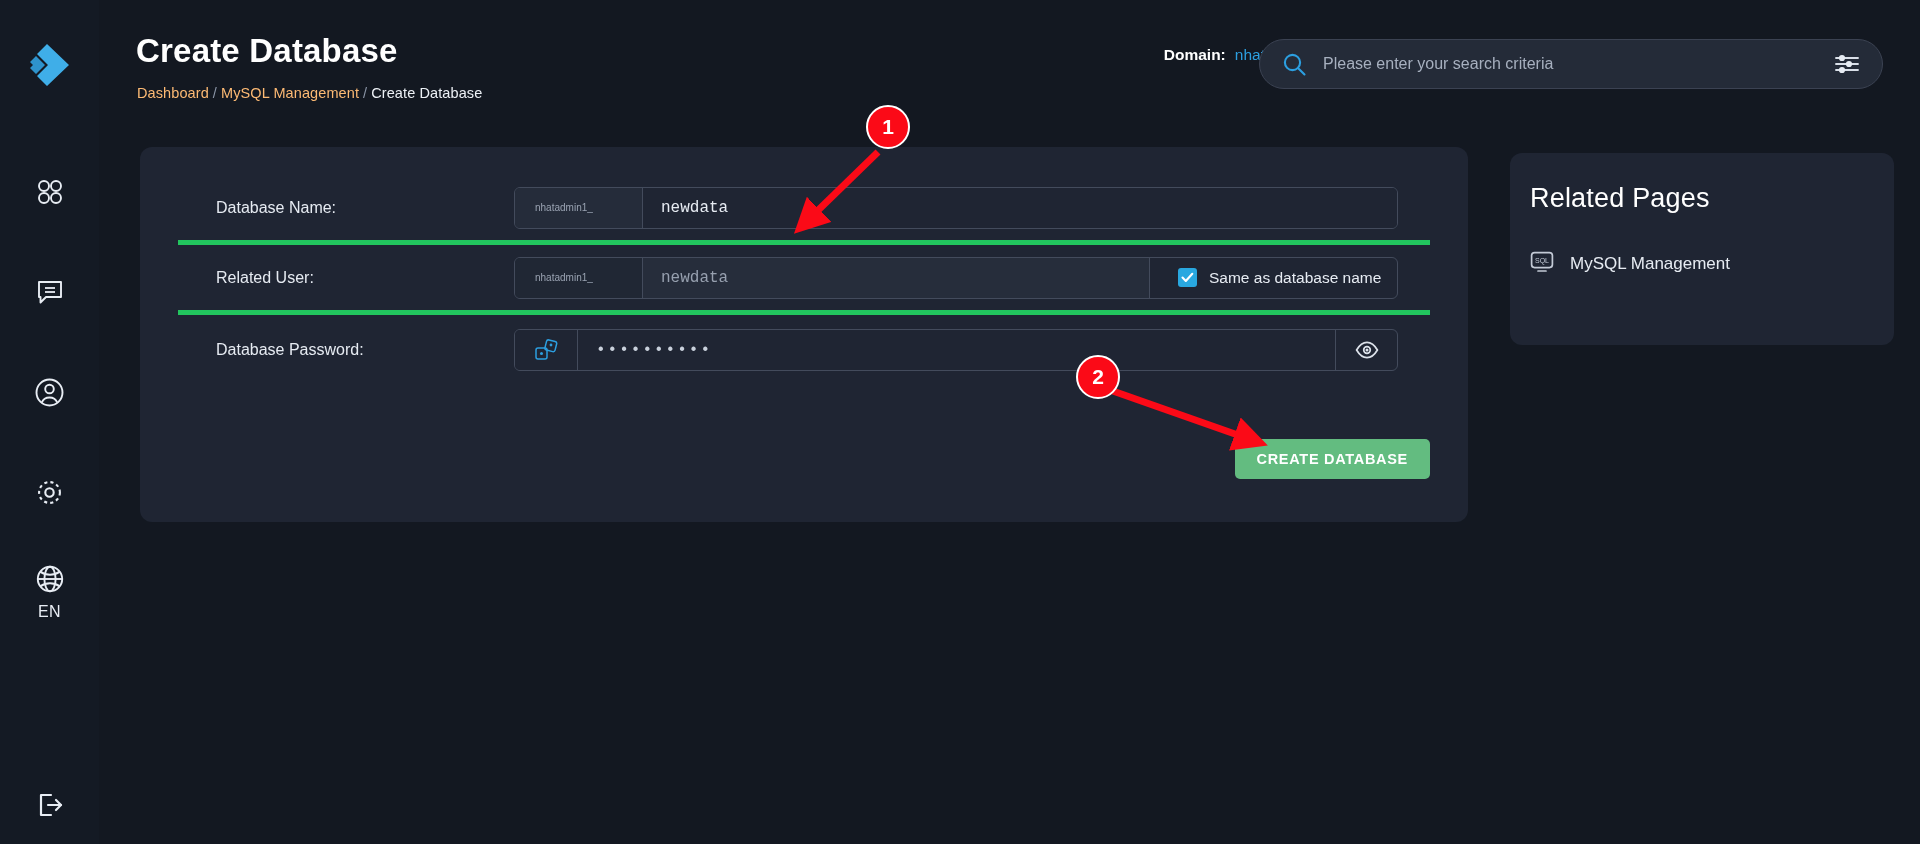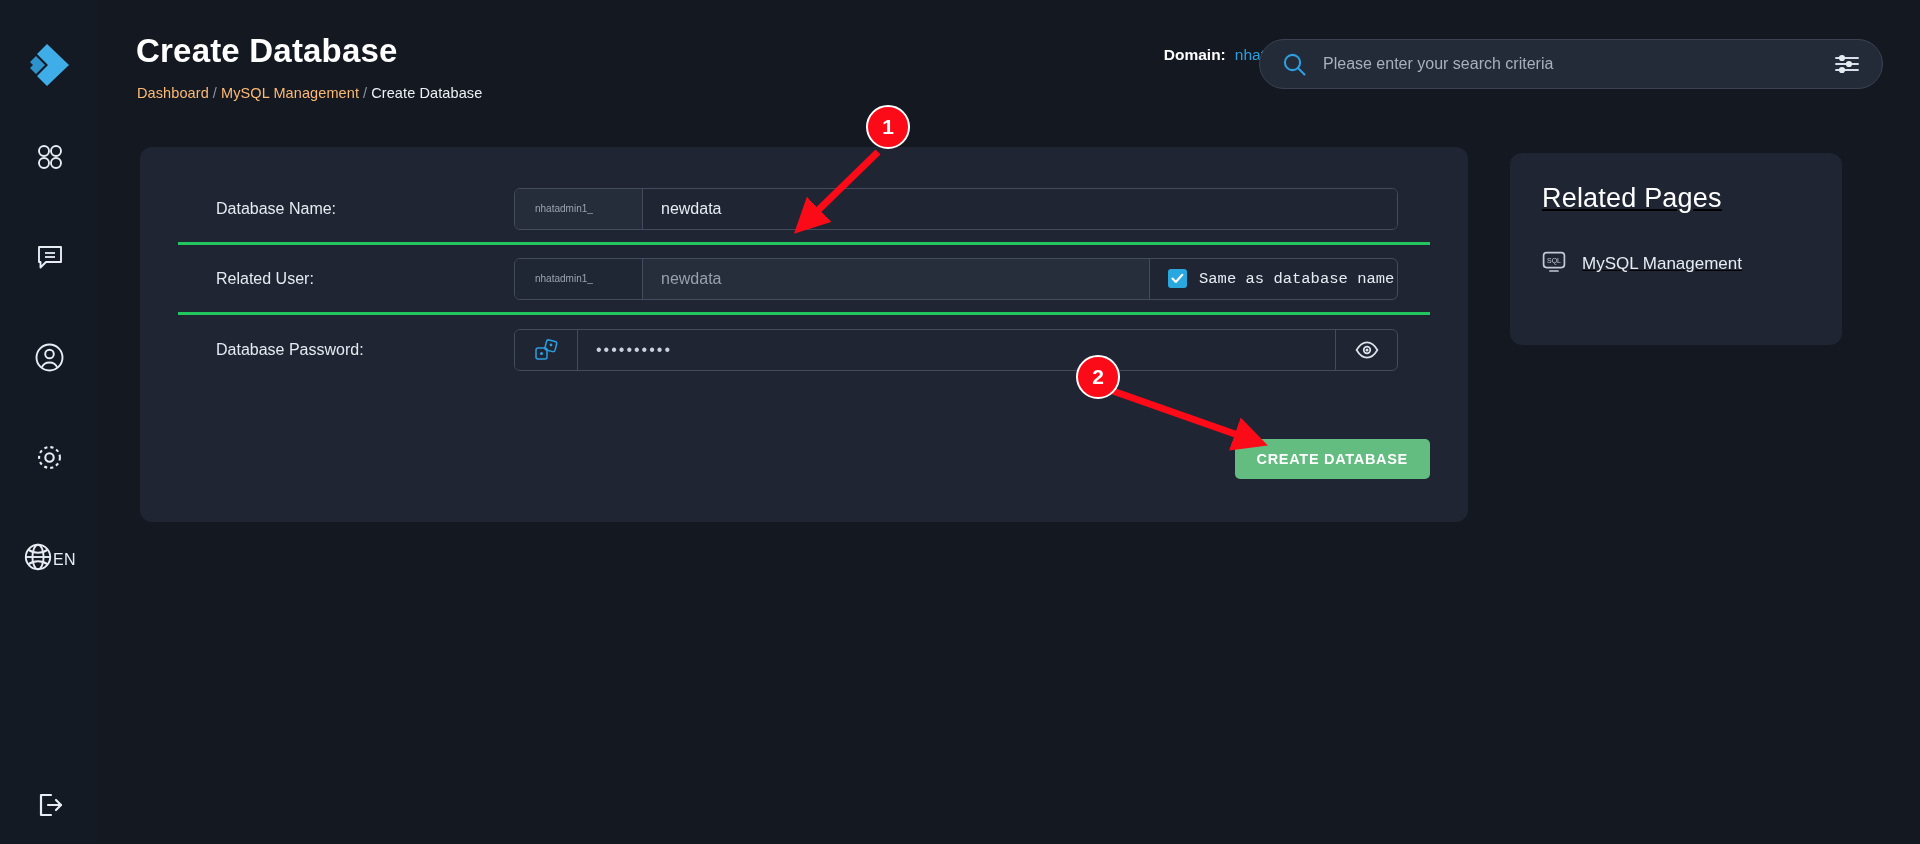--- a/index.html
+++ b/index.html
@@ -13,22 +13,22 @@
 
   
   #sidebar {
     position: absolute; left: 0; top: 0; width: 99px; height: 844px;
     background: #141A24;
     display: flex; flex-direction: column; align-items: center;
   }
   .logo-wrap { margin-top: 34px; height: 62px; display:flex; align-items:center; justify-content:center; width:100%; }
   .nav-list { margin-top: 46px; width: 100%; display: flex; flex-direction: column; align-items: center; }
   .nav-item {
-    width: 100%; height: 100px; display: flex; flex-direction: row;
-    justify-content: center; cursor: pointer;
+    width: 100%; height: 100px; display: flex; flex-direction: column;
+    align-items: center; justify-content: center; cursor: pointer;
   }
   .nav-item svg { display: block; }
   .lang-label {
     color: #E8EDF4; font-size: 16px; letter-spacing: .5px;
     margin-top: 9px; font-weight: 500;
   }
   .nav-logout { position: absolute; left: 0; bottom: 24px; width: 99px;
     display:flex; align-items:center; justify-content:center; cursor:pointer; }
 
   
@@ -67,45 +67,45 @@
   #search-input::placeholder { color: #A7B0BF; }
   #filter-btn { flex: 0 0 auto; display:flex; align-items:center; cursor: pointer; }
 
   
   #form-card {
     position: absolute; left: 140px; top: 147px; width: 1328px; height: 375px;
     background: #1F2533; border-radius: 12px;
   }
   .frow {
     position: relative; display: flex; align-items: center;
-    height: 70px; margin: 0 38px; border-bottom: 3px solid #22c55e;
+    height: 70px; margin: 0 38px; border-bottom: 5px solid #22c55e;
   }
   .frow:first-of-type { margin-top: 28px; }
   .frow.nb { border-bottom: none; }
   .flabel {
     width: 336px; flex: 0 0 336px; color: #E6EBF2;
     font-size: 16px; padding-left: 38px;
   }
   .fctrl { flex: 1 1 auto; display: flex; align-items: stretch; height: 42px;
            border: 1px solid #434B5C; border-radius: 6px; overflow: hidden;
            max-width: 884px; }
   .prefix {
     width: 128px; flex: 0 0 128px; display: flex; align-items: center;
     padding-left: 20px; color: #9AA3B2; font-size: 10px;
     background: #252C3A; border-right: 1px solid #434B5C;
   }
   .prefix.dark { background: #202734; }
   .fval {
     flex: 1 1 auto; display: flex; align-items: center; padding-left: 18px;
-    color: #E7ECF3; font-size: 16px; background: #1F2533;
+    color: #E7ECF3; font-size: 16px; background: #1F2533; font-family: Liberation Mono, monospace;
   }
   .fval.muted { color: #97A0AF; background: #262D3B; }
   .chkcell {
     flex: 0 0 248px; display: flex; align-items: center; gap: 12px;
-    padding-left: 18px; border-left: 1px solid #434B5C; font-family: Liberation Mono, monospace;
+    padding-left: 28px; border-left: 1px solid #434B5C;
   }
   .chkbox {
     width: 19px; height: 19px; border-radius: 3px; background: #29A8E0;
     display: flex; align-items: center; justify-content: center; cursor: pointer;
   }
   .chklabel { color: #E7ECF3; font-size: 15.5px; cursor: pointer; }
   .dicecell {
     flex: 0 0 63px; display: flex; align-items: center; justify-content: center;
     border-right: 1px solid #434B5C; background: #1F2533; cursor: pointer;
   }
@@ -118,22 +118,22 @@
   #btn-row { position: absolute; right: 38px; top: 292px; }
   #create-btn {
     background: #63BC80; color: #FFFFFF; border: none; border-radius: 5px;
     font-size: 14.5px; font-weight: 700; letter-spacing: .7px;
     padding: 0 22px; height: 40px; cursor: pointer;
     font-family: "Liberation Sans", sans-serif;
   }
 
   
   #related-card {
-    position: absolute; left: 1510px; top: 153px; width: 332px; height: 192px;
-    background: #1F2533; border-radius: 12px; padding: 30px 32px; text-decoration: underline;
+    position: absolute; left: 1510px; top: 153px; width: 384px; height: 192px;
+    background: #1F2533; border-radius: 12px; padding: 30px 20px;
   }
   #related-title { color: #FFFFFF; font-size: 27px; font-weight: 400; letter-spacing: .2px; }
   .related-item {
     display: flex; align-items: center; gap: 16px; margin-top: 37px; cursor: pointer;
   }
   .related-item .rlabel { color: #E7ECF3; font-size: 17px; }
 
   
   #annotations { position: absolute; inset: 0; pointer-events: none; }
   .marker {

